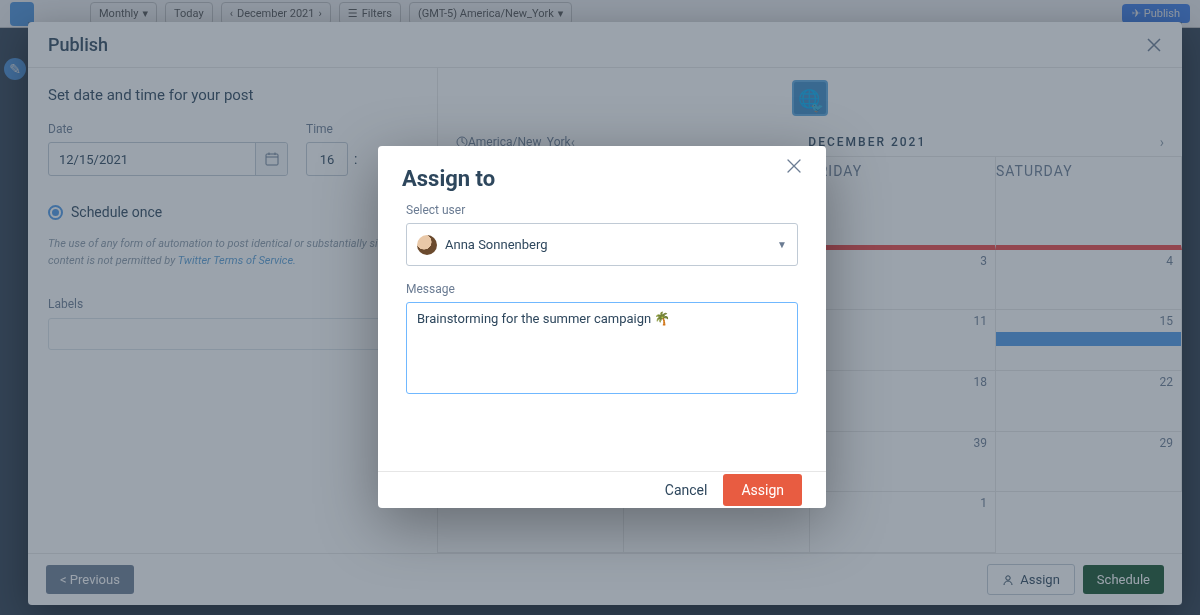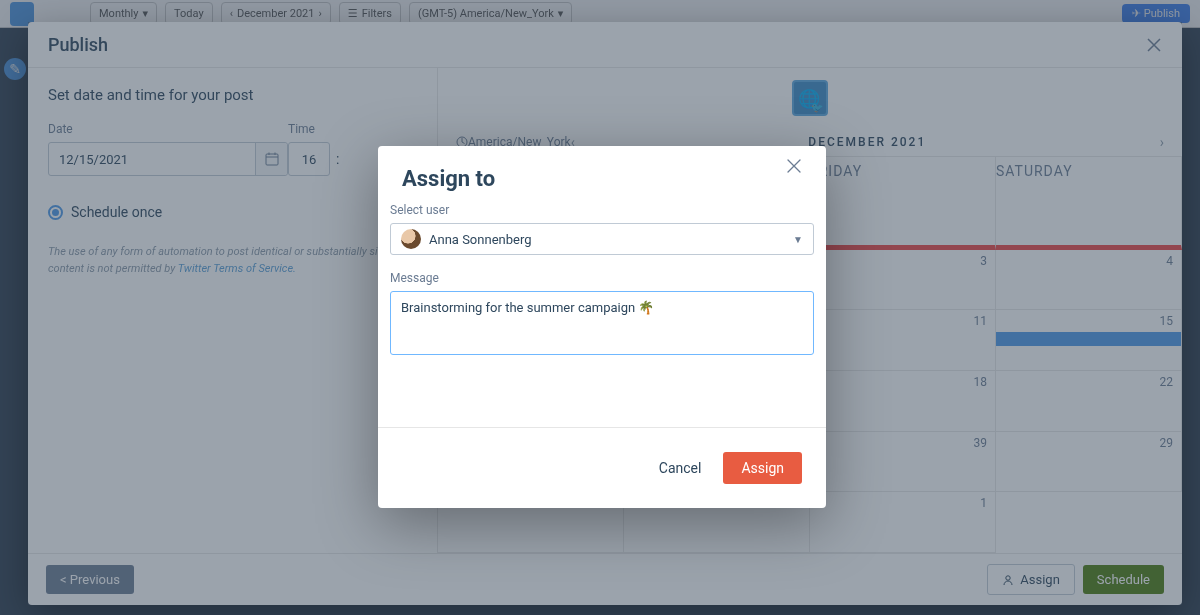--- a/index.html
+++ b/index.html
@@ -38,33 +38,33 @@
     padding:12px 20px; border-bottom:1px solid #e6e6e6; display:flex; align-items:center;
   }
   .publish-header h2 { font-size:18px; font-weight:500; color:#2e475d; }
   .publish-header .close { margin-left:auto; color:#6b7c93; cursor:pointer; }
 
   .publish-body { flex:1; display:flex; overflow:hidden; }
   .publish-left {
     width:410px; padding:18px 20px; border-right:1px solid #e6e6e6;
   }
   .publish-left h3 { font-size:15px; font-weight:400; color:#2e475d; margin-bottom:18px; }
-  .field-row { display:flex; margin-bottom:28px; }
+  .field-row { display:flex; gap:18px; margin-bottom:28px; }
   .field { display:flex; flex-direction:column; }
   .field label { font-size:12px; color:#6b7c93; margin-bottom:6px; }
   .date-input { position:relative; }
   .date-input input {
     width:240px; height:34px; border:1px solid #c0cad5; border-radius:3px; padding:0 10px; font-size:13px; color:#2e475d;
   }
   .date-input .cal-btn { position:absolute; right:1px; top:1px; bottom:1px; width:32px; border-left:1px solid #c0cad5; background:#f4f7f9; display:flex; align-items:center; justify-content:center; color:#6b7c93; border-radius:0 3px 3px 0; }
   .time-row { display:flex; align-items:center; gap:6px; }
   .time-row input { width:42px; height:34px; border:1px solid #c0cad5; border-radius:3px; text-align:center; font-size:13px; color:#2e475d; }
   .time-row .colon { color:#2e475d; font-size:14px; }
 
-  .radio-row { display:flex; align-items:center; gap:8px; margin-bottom:24px; }
+  .radio-row { display:flex; align-items:center; gap:8px; margin-bottom:16px; }
   .radio-row .radio { width:15px; height:15px; border-radius:50%; border:2px solid #4c99e8; display:flex; align-items:center; justify-content:center; }
   .radio-row .radio::after { content:""; width:7px; height:7px; border-radius:50%; background:#4c99e8; }
   .radio-row .rl { font-size:14px; color:#2e475d; }
 
   .disclaimer { font-size:11px; font-style:italic; color:#8a99a8; line-height:1.5; margin-bottom:24px; }
   .disclaimer a { color:#5a9fd6; text-decoration:none; }
 
   .labels-field label { font-size:12px; color:#6b7c93; }
   .labels-field .labels-box { margin-top:6px; height:32px; border:1px solid #dbe2e8; border-radius:3px; }
 
@@ -85,51 +85,51 @@
   .cal-cell { border-right:1px solid #e6e6e6; border-bottom:1px solid #e6e6e6; position:relative; font-size:12px; color:#6b7c93; }
   .cal-cell .num { position:absolute; top:4px; right:8px; }
   .cal-cell .event-bar { position:absolute; top:22px; left:0; right:0; height:14px; background:#4c99e8; }
 
   .publish-footer {
     border-top:1px solid #e6e6e6; padding:10px 18px; display:flex; align-items:center;
   }
   .btn { border-radius:3px; font-size:13px; padding:7px 14px; cursor:pointer; border:none; }
   .btn-grey { background:#6b7c93; color:#fff; }
   .btn-outline { background:#fff; color:#2e475d; border:1px solid #c0cad5; display:flex; align-items:center; gap:6px; }
-  .btn-orange { background:#4d7c0f; color:#fff; }
+  .btn-orange { background:#14532d; color:#fff; }
 
   
   .dialog-dim {
     position:absolute; inset:0; background:rgba(56,71,89,0.5);
   }
 
   
   .assign-modal {
     position:absolute; left:378px; top:146px; width:448px; height:362px;
     background:#fff; border-radius:4px; box-shadow:0 16px 60px rgba(0,0,0,0.35);
     display:flex; flex-direction:column;
   }
   .assign-head { padding:20px 24px 12px 24px; display:flex; align-items:flex-start; }
   .assign-head h2 { font-size:22px; font-weight:700; color:#2e475d; }
   .assign-head .close { margin-left:auto; color:#6b7c93; cursor:pointer; font-size:18px; margin-top:-8px; }
-  .assign-body { padding:0 12px; flex:1; }
+  .assign-body { padding:0 28px; flex:1; }
   .assign-body .lbl { font-size:12px; color:#6b7c93; margin-bottom:6px; display:block; }
   .user-select {
-    border:1px solid #c0cad5; border-radius:3px; height:32px; display:flex; align-items:center;
+    border:1px solid #c0cad5; border-radius:3px; height:43px; display:flex; align-items:center;
     padding:0 10px; gap:8px; margin-bottom:16px;
   }
   .user-select .avatar { width:20px; height:20px; border-radius:50%; background:radial-gradient(circle at 35% 35%, #e9c8a8 0 40%, #6b4a2e 42% 100%); }
   .user-select .name { font-size:13px; color:#2e475d; flex:1; }
   .user-select .caret { color:#6b7c93; font-size:10px; }
   .msg-box {
-    width:100%; height:64px; border:1px solid #70b8ff; border-radius:3px; padding:8px 10px;
+    width:100%; height:92px; border:1px solid #70b8ff; border-radius:3px; padding:8px 10px;
     font-size:13px; color:#2e475d; resize:none; outline:none; font-family:inherit;
   }
   .assign-footer {
-    border-top:1px solid #e6e6e6; padding:24px 24px; display:flex; justify-content:flex-end; gap:10px;
+    border-top:1px solid #e6e6e6; padding:2px 24px; display:flex; justify-content:flex-end; gap:4px;
   }
   .btn-cancel { background:transparent; color:#2e475d; font-size:14px; padding:8px 12px; }
   .btn-assign { background:#e85c41; color:#fff; font-size:14px; padding:8px 18px; border-radius:3px; }
 
   svg { display:block; }
 </style>
 </head>
 <body>
 
 <div class="app-shell">
@@ -191,20 +191,24 @@
 
         <div class="radio-row">
           <span class="radio"></span>
           <span class="rl">Schedule once</span>
         </div>
 
         <p class="disclaimer">
           <span>The use of any form of automation to post identical or substantially similar content is not permitted by </span><a href="#">Twitter Terms of Service.</a>
         </p>
 
+        <div class="labels-field">
+          <label>Labels</label>
+          <div class="labels-box"></div>
+        </div>
       </div>
 
       <div class="publish-right">
         <div class="channel-row">
           <div class="channel-icon">
             <span class="globe">🌐</span>
               <span class="tw">🐦</span>
           </div>
         </div>
         <div class="cal-head">

